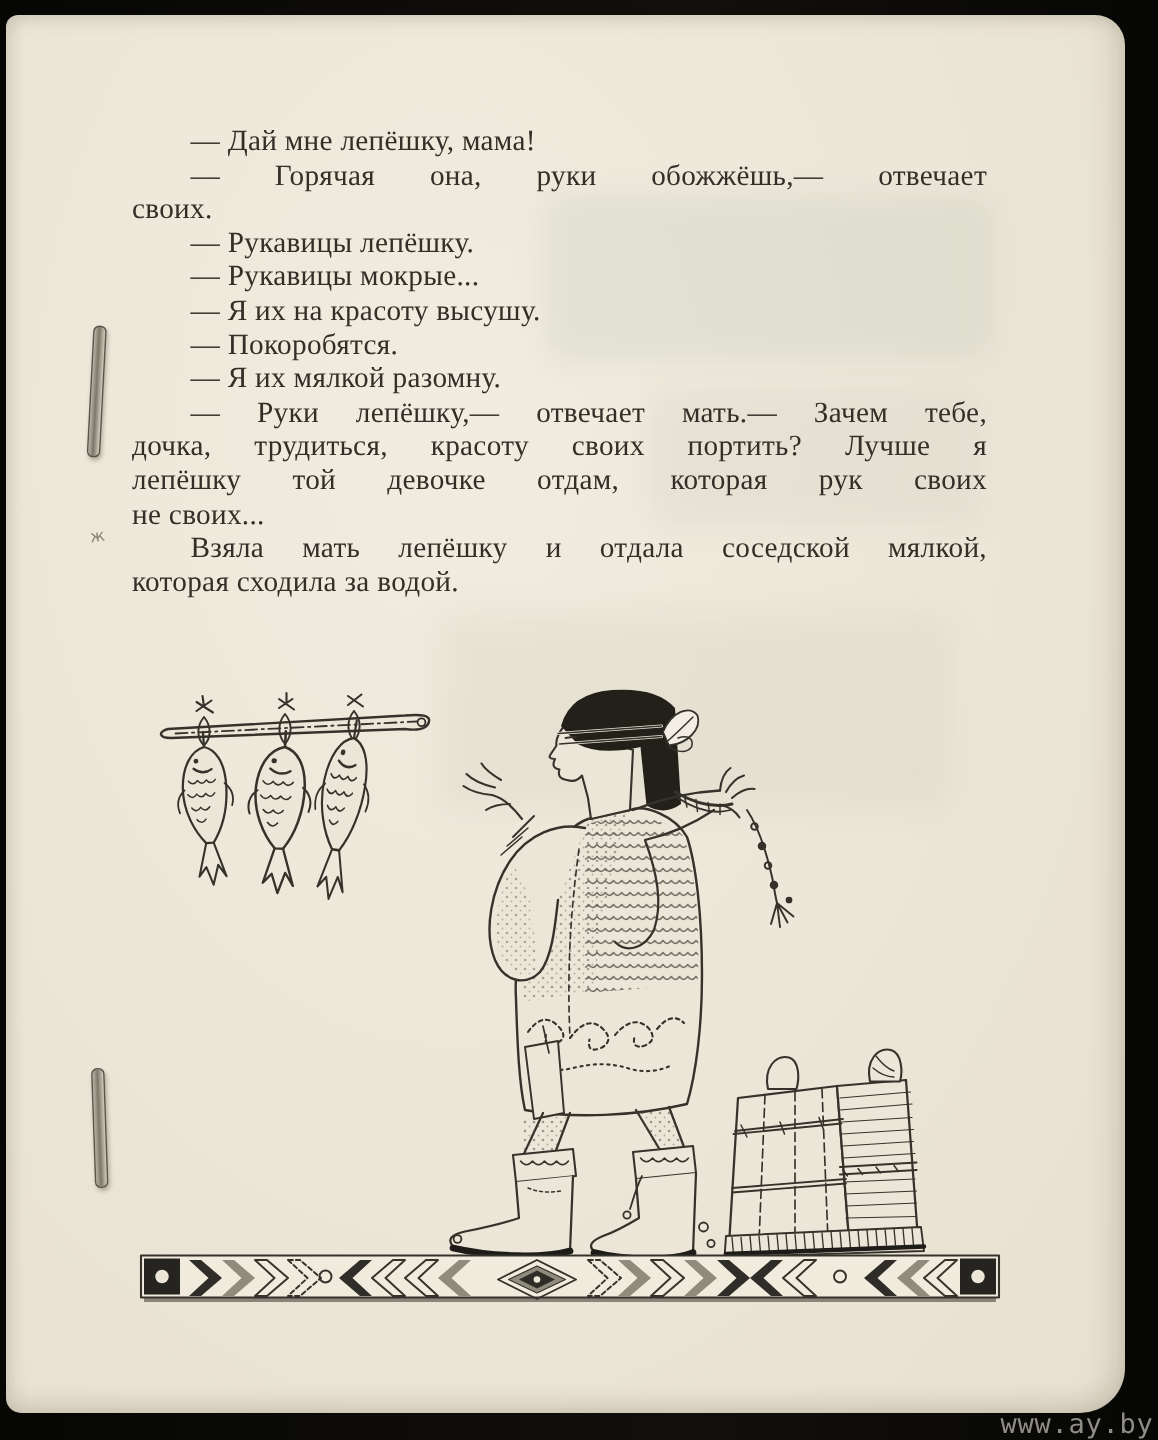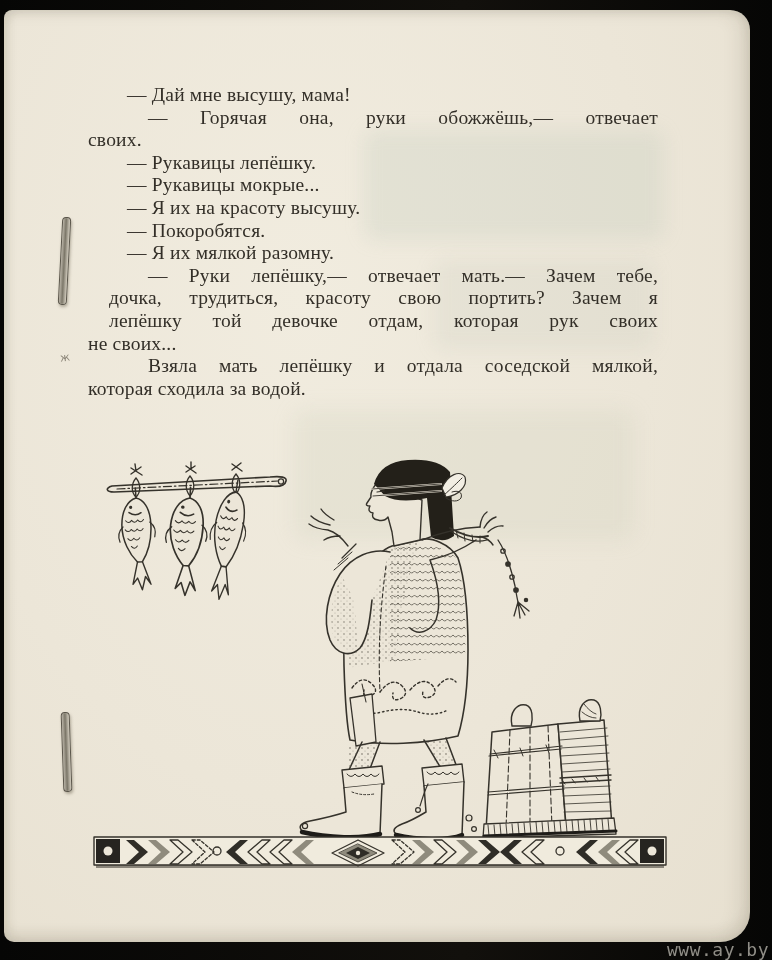--- a/index.html
+++ b/index.html
@@ -39,21 +39,21 @@
     transform:rotate(-8deg);
   }
 
   .text-block{
     position:absolute;left:84px;top:74px;width:570px;
     font-size:19.5px;line-height:22.6px;color:#332f28;
     letter-spacing:.2px;
   }
   .line{white-space:nowrap;}
   .indent{padding-left:39px;}
-  .stretch{white-space:normal;text-align:justify;text-align-last:justify;margin-left:21px;}
+  .stretch{white-space:normal;text-align:justify;text-align-last:justify;}
 
   .illu{position:absolute;left:86px;top:430px;width:580px;height:432px;}
 
   .watermark{
     position:absolute;right:3px;bottom:0px;
     font-family:"DejaVu Sans Mono",monospace;font-size:18px;color:#8f8d86;
     letter-spacing:.5px;
   }
 </style>
 </head>
@@ -63,30 +63,30 @@
   <div class="paper">
     <div class="showthrough st1"></div>
     <div class="showthrough st2"></div>
     <div class="showthrough st3"></div>
 
     <div class="staple staple-top"></div>
     <div class="staple staple-bottom"></div>
     <div class="pencil-mark">ж</div>
 
     <div class="text-block">
-      <div class="line indent">— Дай мне высушу, мама!</div>
+      <div class="line indent">— Дай мне лепёшку, мама!</div>
       <div class="line indent stretch">— Горячая она, руки обожжёшь,— отвечает</div>
       <div class="line">своих.</div>
       <div class="line indent">— Рукавицы лепёшку.</div>
       <div class="line indent">— Рукавицы мокрые...</div>
       <div class="line indent">— Я их на красоту высушу.</div>
       <div class="line indent">— Покоробятся.</div>
       <div class="line indent">— Я их мялкой разомну.</div>
       <div class="line indent stretch">— Руки лепёшку,— отвечает мать.— Зачем тебе,</div>
-      <div class="line stretch">дочка, трудиться, красоту свою портить? Зачем я</div>
+      <div class="line stretch">дочка, трудиться, красоту своих портить? Лучше я</div>
       <div class="line stretch">лепёшку той девочке отдам, которая рук своих</div>
       <div class="line">не своих...</div>
       <div class="line indent stretch">Взяла мать лепёшку и отдала соседской мялкой,</div>
       <div class="line">которая сходила за водой.</div>
     </div>
 
     <svg class="illu" viewBox="0 0 580 432" fill="none" stroke-linecap="round" stroke-linejoin="round">
       <defs>
         <pattern id="stip" width="6" height="6" patternUnits="userSpaceOnUse">
           <circle cx="2" cy="2" r="0.9" fill="#5a564c"></circle>

